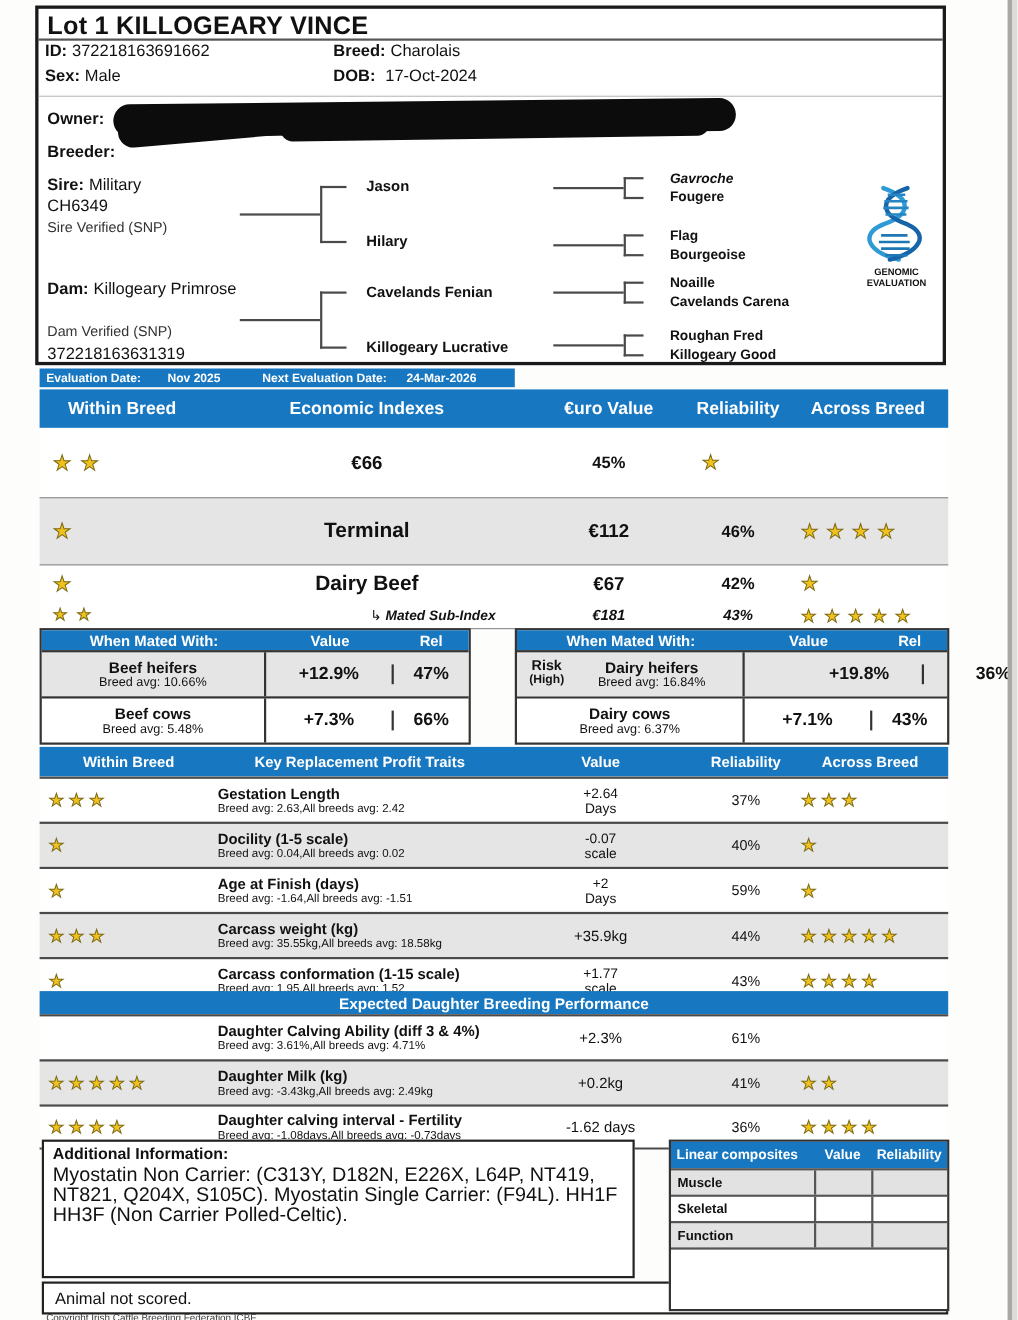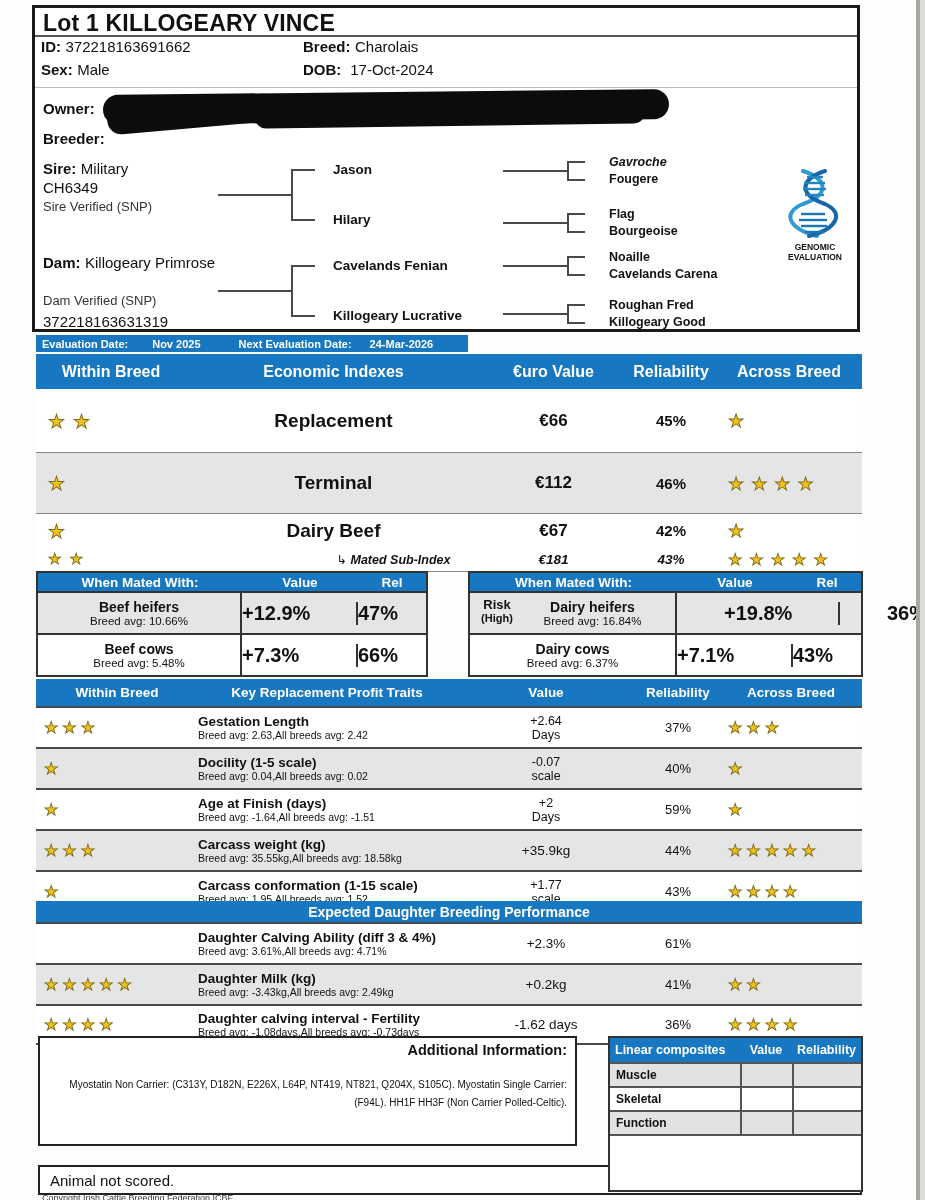--- a/index.html
+++ b/index.html
@@ -47,43 +47,43 @@
   
   .mat{border:2px solid #333;background:#fff;}
   .mat-head{height:18px;display:grid;align-items:center;font-size:13.5px;}
   .mat-row{height:40px;display:grid;align-items:center;border-top:2px solid #333;}
   .mat-l .mat-head,.mat-l .mat-row{grid-template-columns:204px 116px 1fr;}
   .mat-r .mat-head,.mat-r .mat-row{grid-template-columns:207px 116px 1fr;}
   .mat-name{font-size:14px;font-weight:bold;text-align:center;line-height:16px;}
   .mat-avg{font-size:11.5px;text-align:center;line-height:13px;}
   .mat-cell{height:100%;display:flex;flex-direction:column;justify-content:center;}
   .bR{border-right:2px solid #333;}
-  .mat-v{font-size:20px;font-weight:bold;text-align:left;}
+  .mat-v{font-size:16px;font-weight:bold;text-align:center;}
   .risk{position:absolute;left:5px;top:4px;width:44px;text-align:center;font-weight:bold;}
   .risk .r1{font-size:13px;line-height:15px;}
   .risk .r2{font-size:11px;line-height:13px;}
 
   
   .tr-grid{display:grid;grid-template-columns:162px 258px 180px 84px 1fr;align-items:center;width:100%;height:100%;}
   .tr-header{left:36px;top:679px;width:826px;height:27px;font-size:13.5px;}
   .tr-header .c{text-align:center;}
   .tr-rows{left:36px;top:706px;width:826px;}
   .t-row{height:39px;border-top:2px solid #4a4a4a;}
   .st-t{font-size:16px;letter-spacing:4px;padding-left:8px;}
   .t-name{font-size:13.5px;font-weight:bold;line-height:15px;}
   .t-avg{font-size:10.5px;line-height:13px;}
   .t-val{font-size:12.5px;text-align:center;line-height:14px;}
   .t-rel{font-size:13px;text-align:center;}
   .edbp{left:36px;top:901px;width:826px;height:21px;font-size:14px;display:flex;align-items:center;justify-content:center;}
   .d-rows{left:36px;top:922px;width:826px;}
 
   
-  .addl-box{left:38px;top:1036px;width:539px;height:110px;border:2px solid #222;background:#fff;padding:4px 8px;box-sizing:border-box;text-align:right;}
+  .addl-box{left:38px;top:1036px;width:539px;height:126px;border:2px solid #222;background:#fff;padding:4px 8px;box-sizing:border-box;}
   .addl-title{font-size:14.5px;font-weight:bold;}
-  .addl-text{font-size:10px;line-height:18px;margin-top:18px;}
+  .addl-text{font-size:18px;line-height:18px;margin-top:1px;}
   .notscored{left:38px;top:1165px;width:824px;height:30px;border:2px solid #222;background:#fff;display:flex;align-items:center;box-sizing:border-box;padding-left:10px;font-size:15px;}
   .lin-box{left:608px;top:1036px;width:255px;height:156px;border:2px solid #333;background:#fff;box-sizing:border-box;}
   .lin-head{display:grid;grid-template-columns:130px 52px 1fr;height:24px;align-items:center;font-size:12.5px;}
   .lin-head .c{text-align:center;}
   .lin-row{display:grid;grid-template-columns:130px 52px 1fr;height:22px;align-items:center;border-top:2px solid #555;}
   .lin-name{font-size:12px;font-weight:bold;padding-left:6px;}
   .lin-cell{height:100%;border-left:2px solid #555;}
   .copyright{left:42px;top:1193px;font-size:9px;color:#3a3a3a;white-space:nowrap;}
 </style>
 </head>
@@ -213,21 +213,20 @@
       <div class="c">€uro Value</div>
       <div class="c">Reliability</div>
       <div class="c">Across Breed</div>
     </div>
   </div>
 
   <div class="abs eco-rows" style="border-bottom:1.5px solid #888;">
     <div style="height:63px;">
       <div class="eco-grid">
         <div class="stars st-eco">★★</div>
-        <div class="eco-name">Replacement</div>
         <div class="eco-val">€66</div>
         <div class="eco-rel">45%</div>
         <div class="stars st-across">★</div>
       </div>
     </div>
     <div class="eco-row gray" style="height:60px;border-bottom:1.5px solid #888;">
       <div class="eco-grid">
         <div class="stars st-eco">★</div>
         <div class="eco-name">Terminal</div>
         <div class="eco-val">€112</div>

